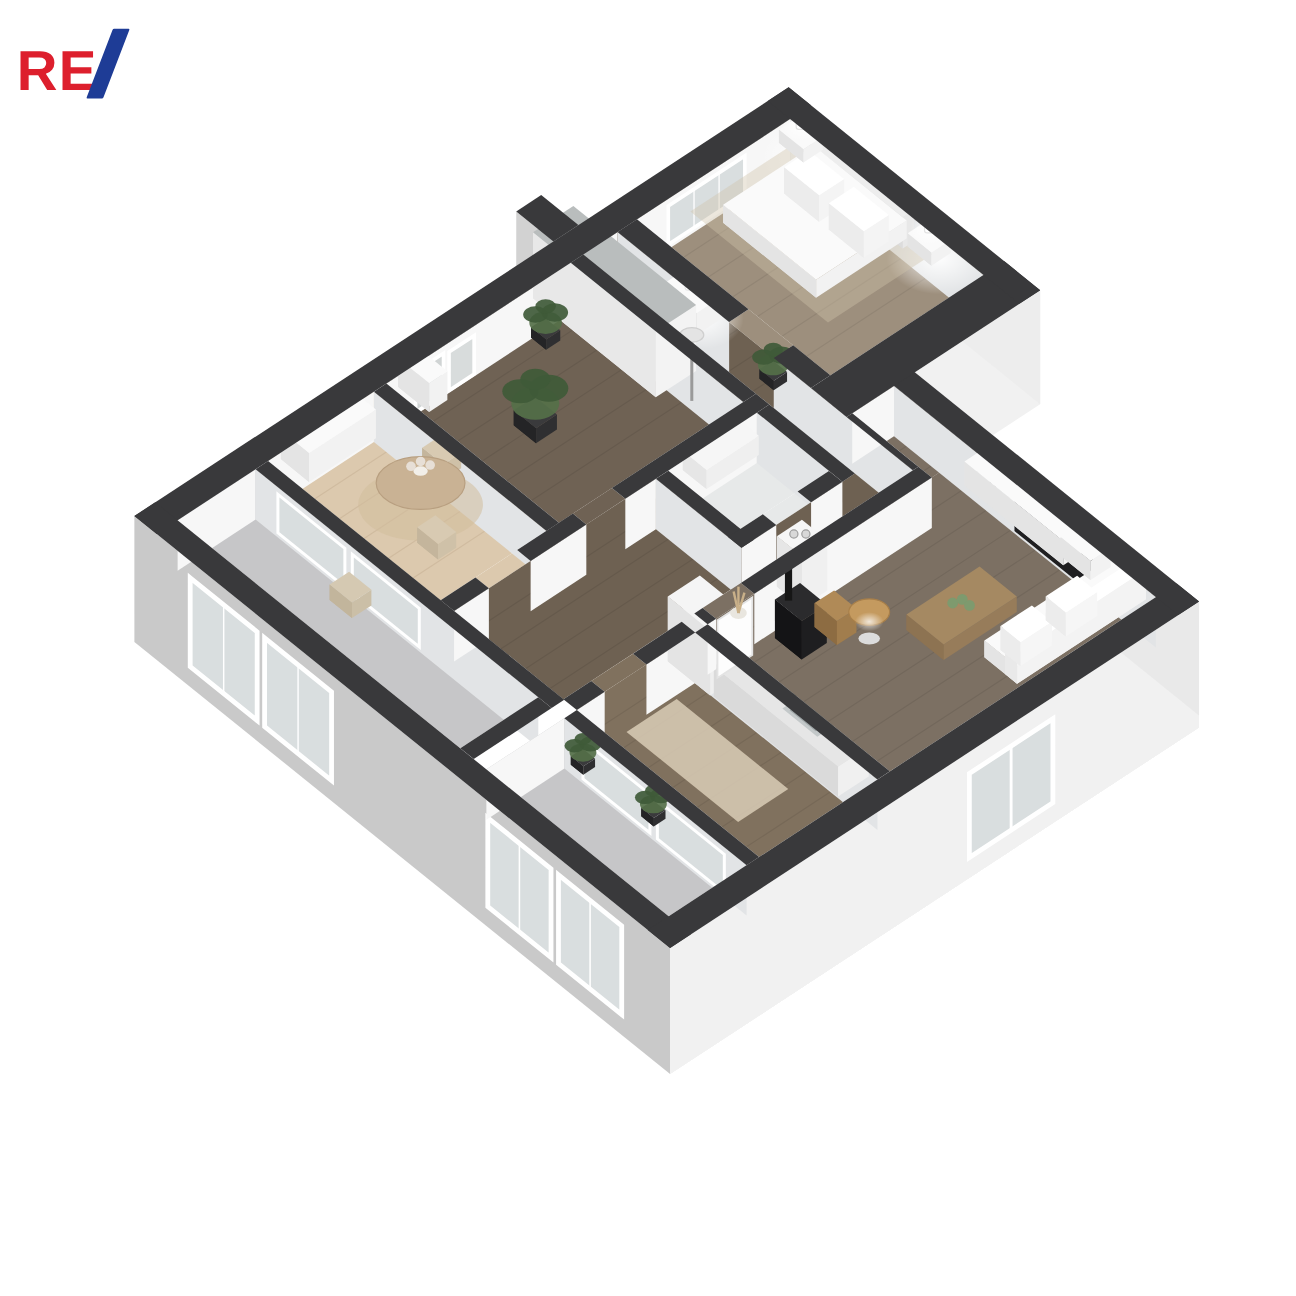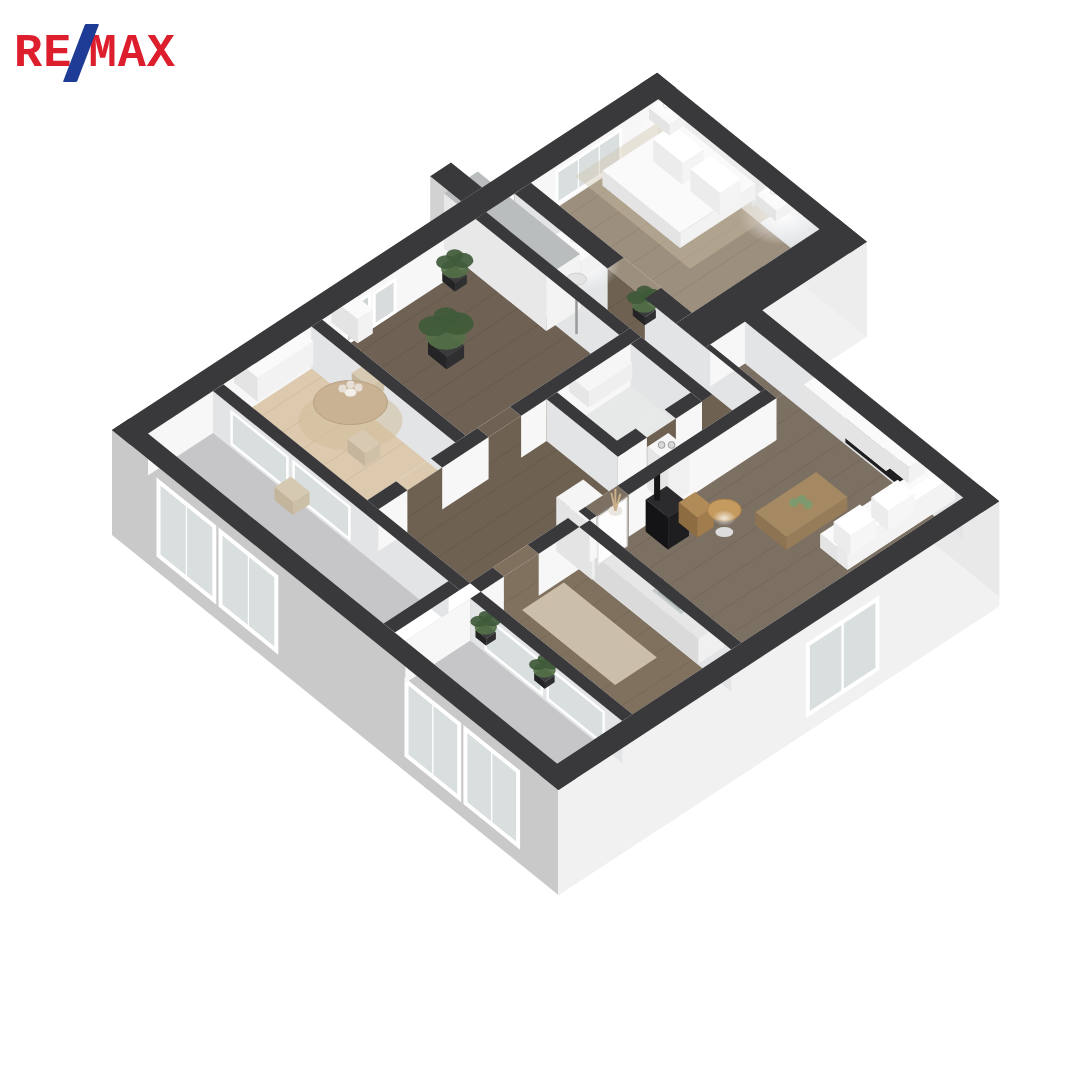--- a/index.html
+++ b/index.html
@@ -1,31 +1,30 @@
 <!DOCTYPE html>
 <html><head>
 <meta charset="utf-8">
 <style>
   html,body{margin:0;padding:0;background:#ffffff;}
   .stage{position:relative;width:1080px;height:1080px;background:#ffffff;overflow:hidden;
          font-family:"Liberation Sans",sans-serif;}
-  .logo{position:absolute;left:14px;top:24px;display:flex;align-items:center;user-select:none;font-family:Liberation Mono, monospace;}
+  .logo{position:absolute;left:14px;top:24px;display:flex;align-items:flex-end;user-select:none;}
   .logo .word{font-size:47px;font-weight:bold;letter-spacing:1px;line-height:1;}
   .logo .slash{display:inline-block;width:14px;height:58px;margin:0 0px 0 2px;
                transform:skewX(-21deg);border-radius:1px;}
   #scene{position:absolute;left:0;top:0;}
 </style>
 </head>
 <body>
 <div class="stage">
 
 <div class="logo">
   <span class="word" style="color: rgb(221, 31, 45);">RE</span>
   <span class="slash" style="background: rgb(30, 60, 150);"></span>
-  <span class="word" style="color: rgb(221, 31, 45);">MAX</span>
 </div>
 
 <svg id="scene" width="1080" height="1080" viewBox="0 0 1080 1080">
       <defs>
         <radialGradient id="glo">
           <stop offset="0" stop-color="#ffffff" stop-opacity="0.95"></stop>
           <stop offset="1" stop-color="#ffffff" stop-opacity="0"></stop>
         </radialGradient>
       </defs>
       <g>

